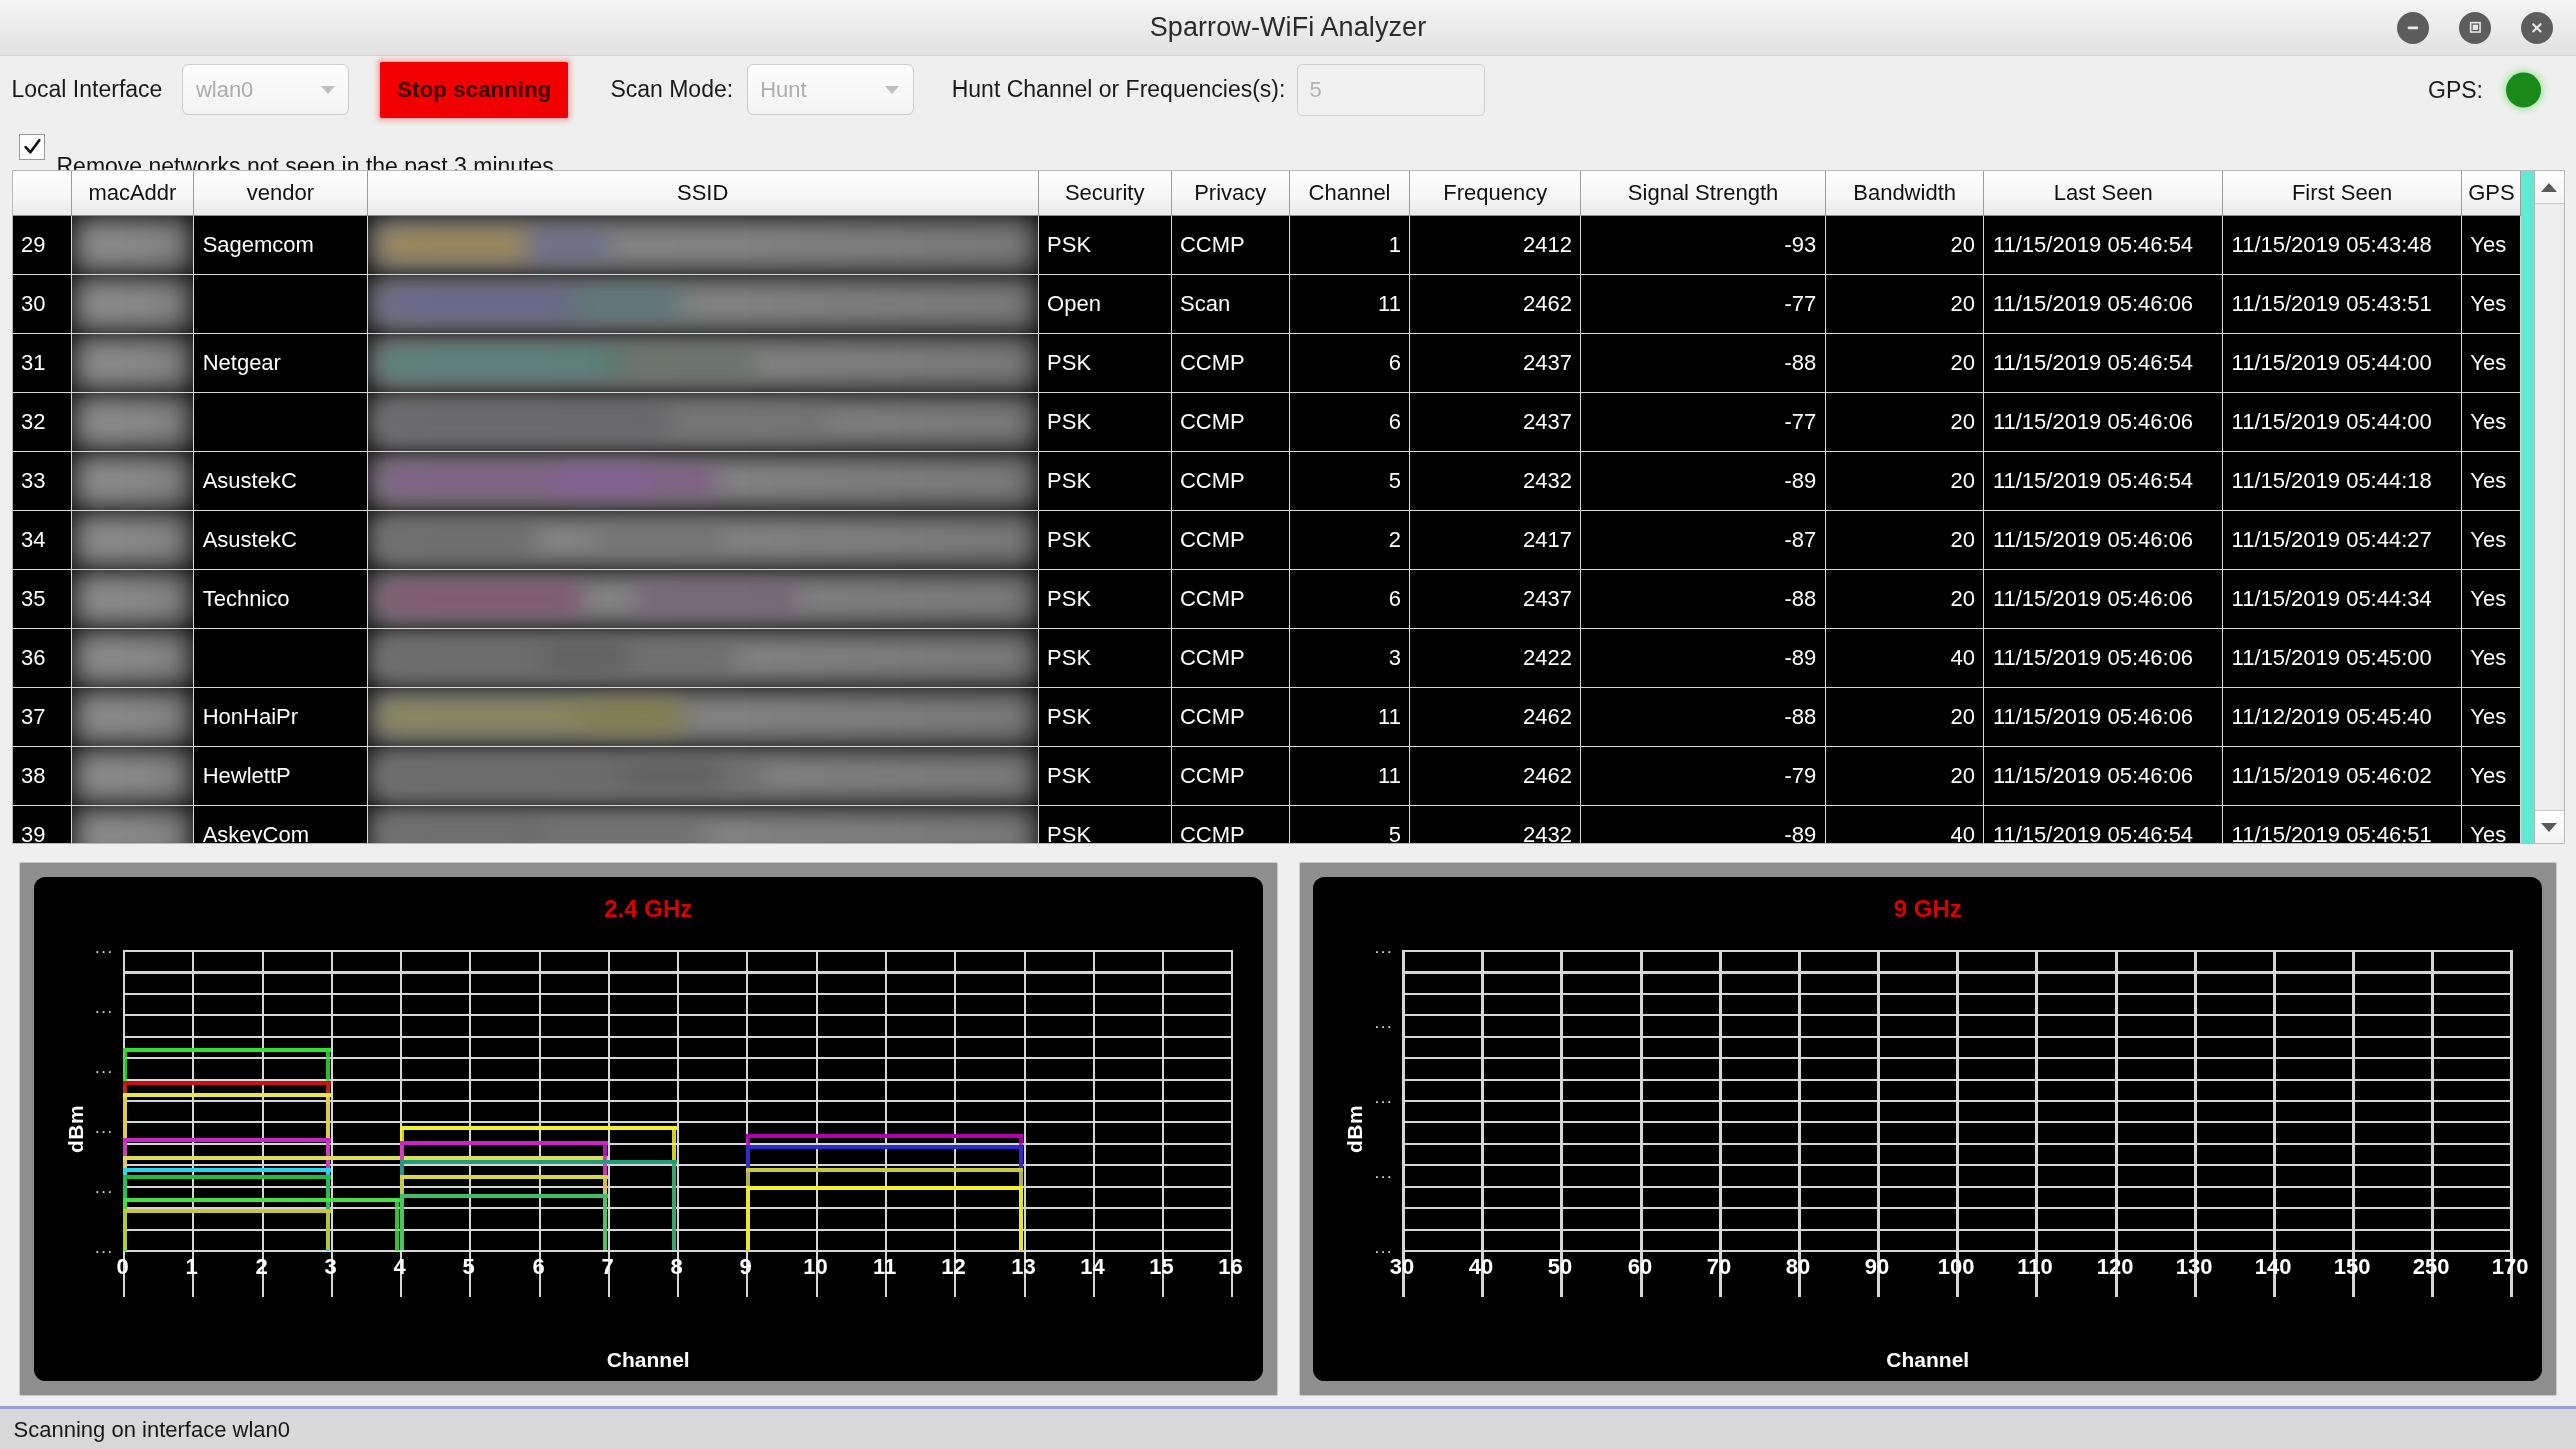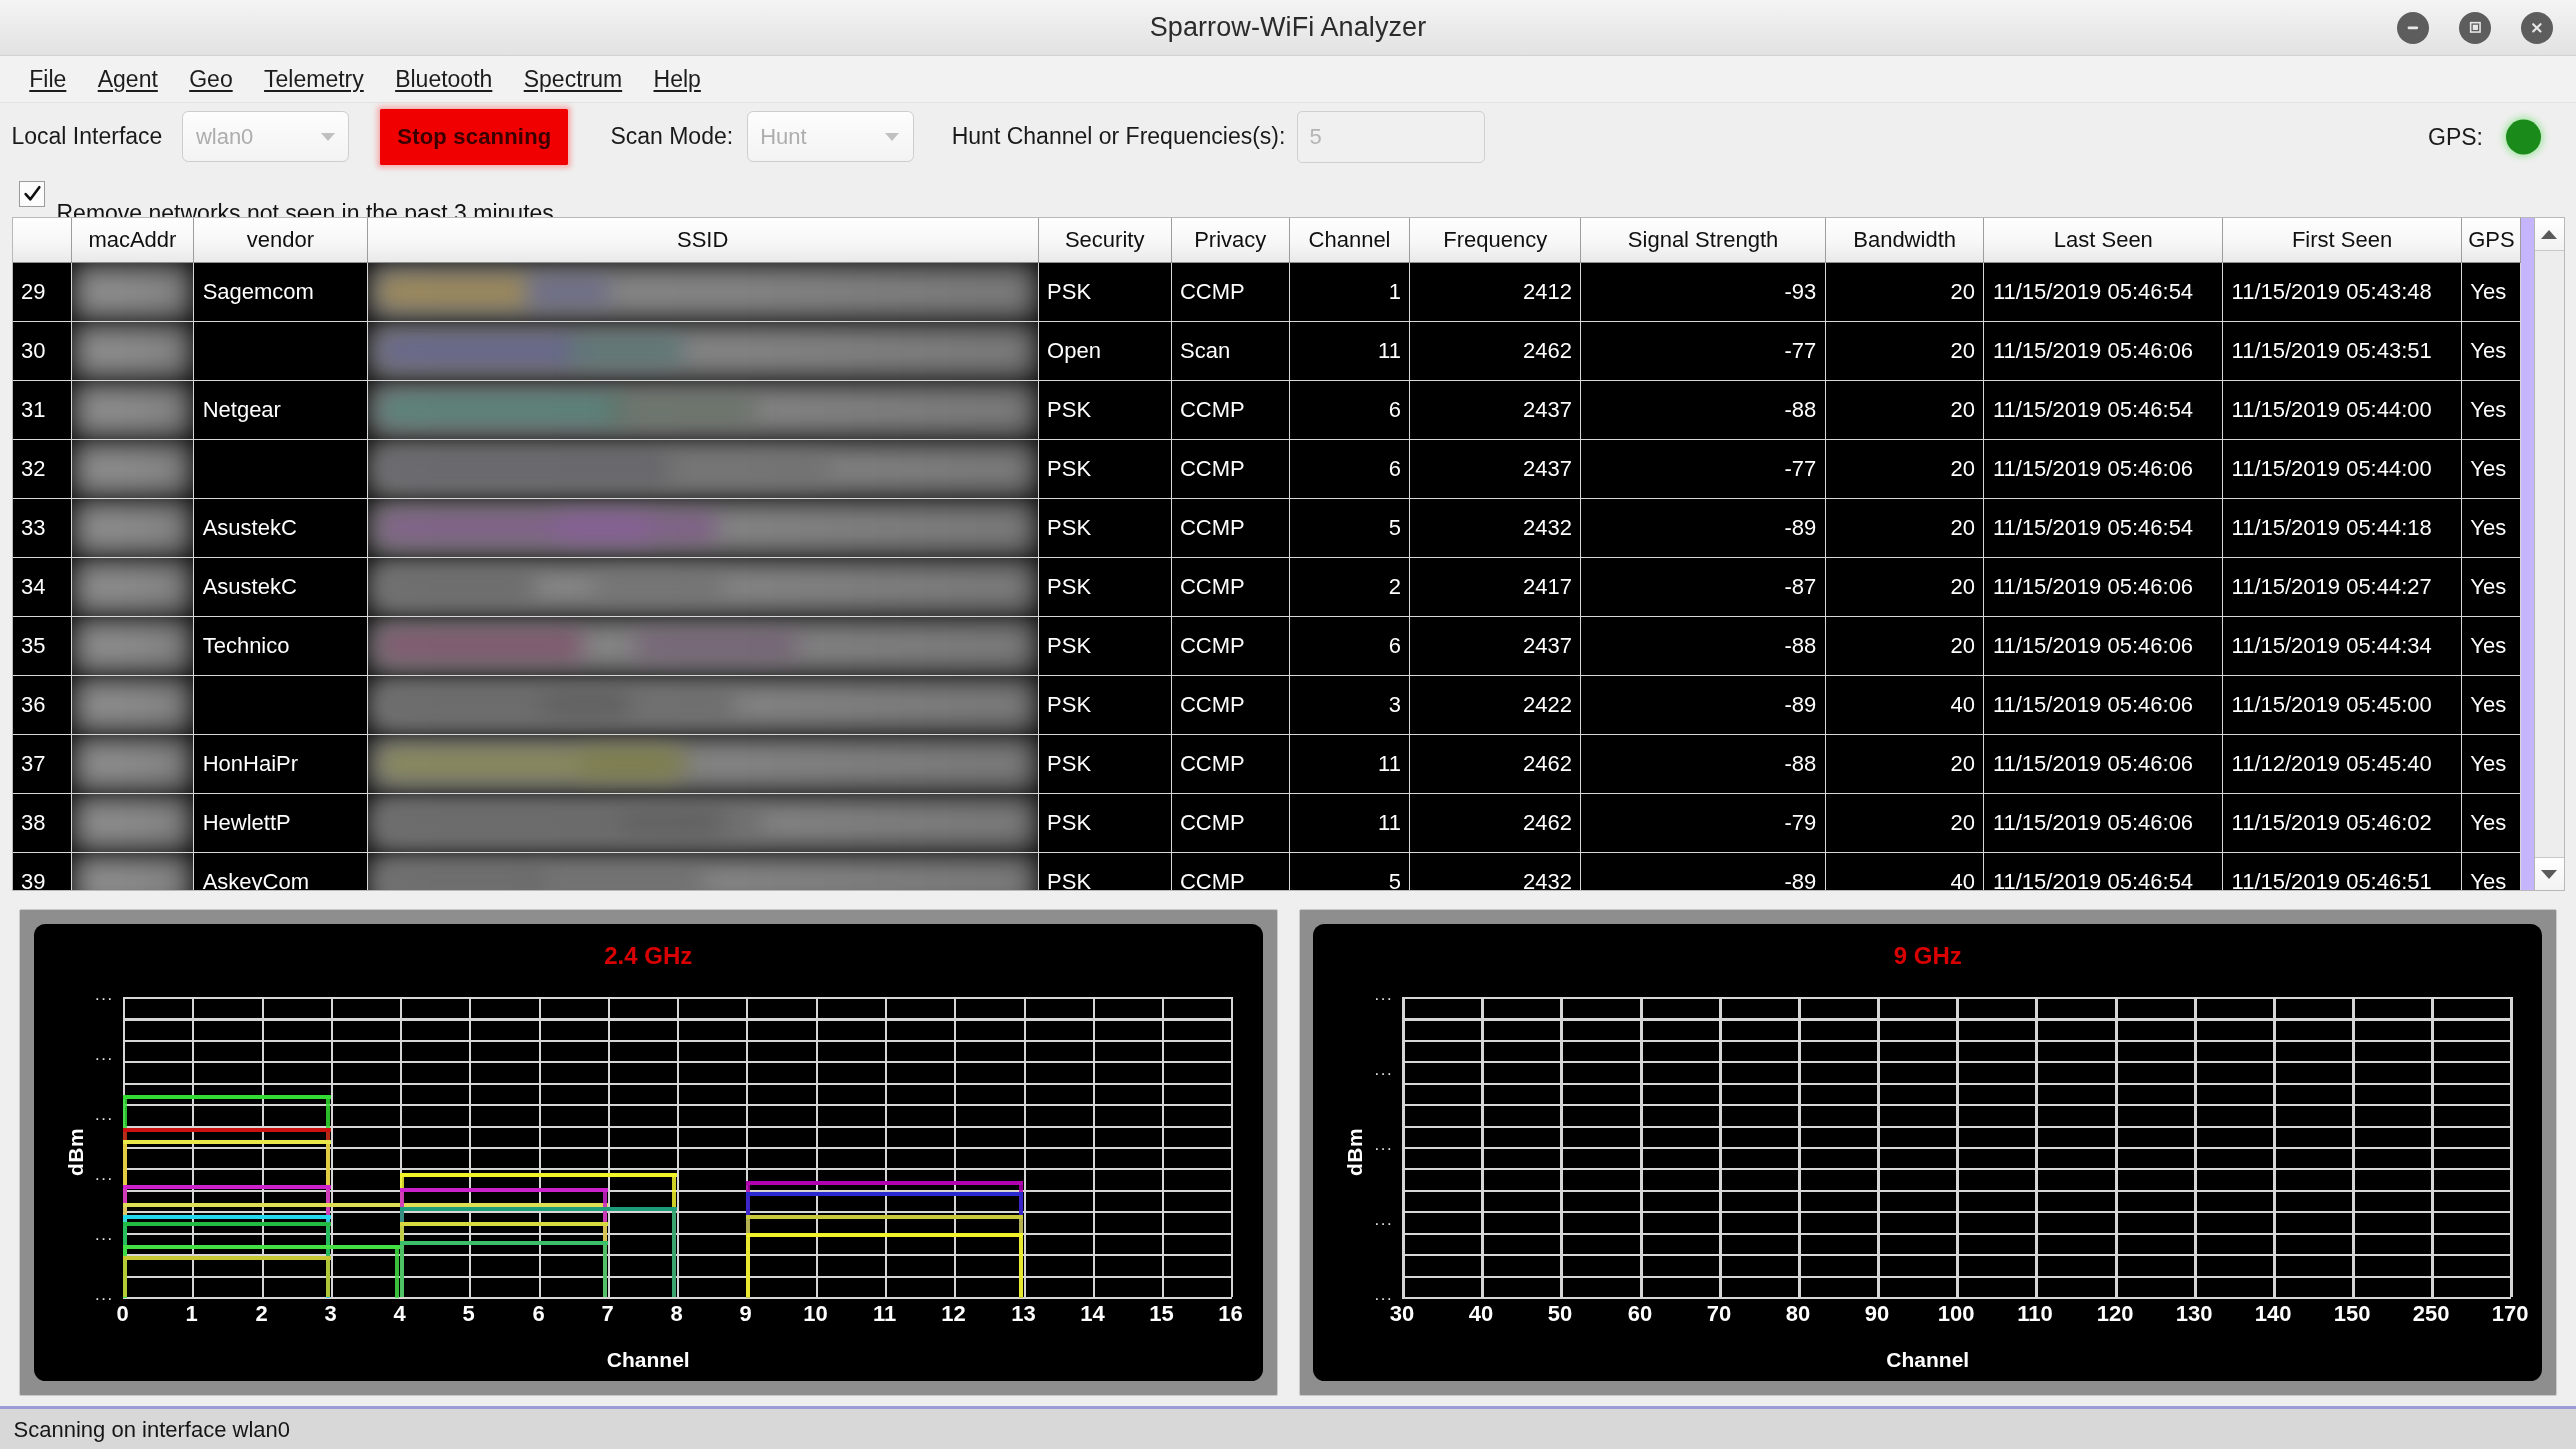--- a/index.html
+++ b/index.html
@@ -61,21 +61,21 @@
   .huntinput span{font-size:22px;color:#b4b4b4;padding-left:11.5px;}
   .gpsbox{position:absolute;right:35px;top:50%;transform:translateY(-50%);display:flex;align-items:center;gap:23px;}
   .gpsdot{width:35px;height:35px;border-radius:50%;background:#1a8a1a;box-shadow:0 0 7.3px 2.1px rgba(60,220,60,.45);}
 
   
   .cbrow{height:47px;flex:0 0 47px;display:flex;align-items:center;padding-left:19px;gap:11.5px;background:#efefef;}
   .cbox{width:26px;height:26px;border:1px solid #9a9a9a;background:#fcfcfc;display:flex;align-items:center;justify-content:center;box-sizing:border-box;}
   .cbrow .cblabel{font-size:23px;color:#131313;margin-top:40px;}
 
   
-  .tablewrap{flex:0 0 674px;height:674px;margin:0 11.5px;display:flex;position:relative;background:#c4b5fd;border:1px solid #b9b9b9;box-sizing:border-box;overflow:hidden;}
+  .tablewrap{flex:0 0 674px;height:674px;margin:0 11.5px;display:flex;position:relative;background:#5eead4;border:1px solid #b9b9b9;box-sizing:border-box;overflow:hidden;}
   table.nettable{border-collapse:collapse;table-layout:fixed;width:2508px;}
   table.nettable th{
     background:linear-gradient(180deg,#fefefe 0%,#f6f6f6 60%,#e9e9e9 100%);
     border-right:1px solid #9d9d9d;border-bottom:1px solid #8f8f8f;
     font-size:22px;font-weight:normal;color:#101010;height:44px;padding:0 6.3px;
     box-sizing:border-box;text-align:center;white-space:nowrap;
   }
   table.nettable td{
     background:#000;color:#fff;font-size:22px;height:59px;
     border-right:1px solid #d8d8d8;border-bottom:1px solid #d8d8d8;
@@ -158,29 +158,20 @@
           </svg>
       </div>
       <div class="winbtn">
         <svg width="15.7" height="15.7" viewBox="0 0 30 30">
             <path d="M8 8 L22 22 M22 8 L8 22" stroke="#e9e9e9" stroke-width="4" stroke-linecap="round"></path>
           </svg>
       </div>
     </div>
   </div>
 
-  <div class="menubar">
-    <div class="menuitem"><u>File</u></div>
-    <div class="menuitem"><u>Agent</u></div>
-    <div class="menuitem"><u>Geo</u></div>
-    <div class="menuitem"><u>Telemetry</u></div>
-    <div class="menuitem"><u>Bluetooth</u></div>
-    <div class="menuitem"><u>Spectrum</u></div>
-    <div class="menuitem"><u>Help</u></div>
-  </div>
 
   <div class="toolbar">
     <div class="tb-label" style="margin-right:20px;">Local Interface</div>
 
     <div class="combo">
       <div class="cval">wlan0</div>
       <div class="arrow"></div>
     </div>
 
     <div class="stopbtn" style="margin-left:31px;">

